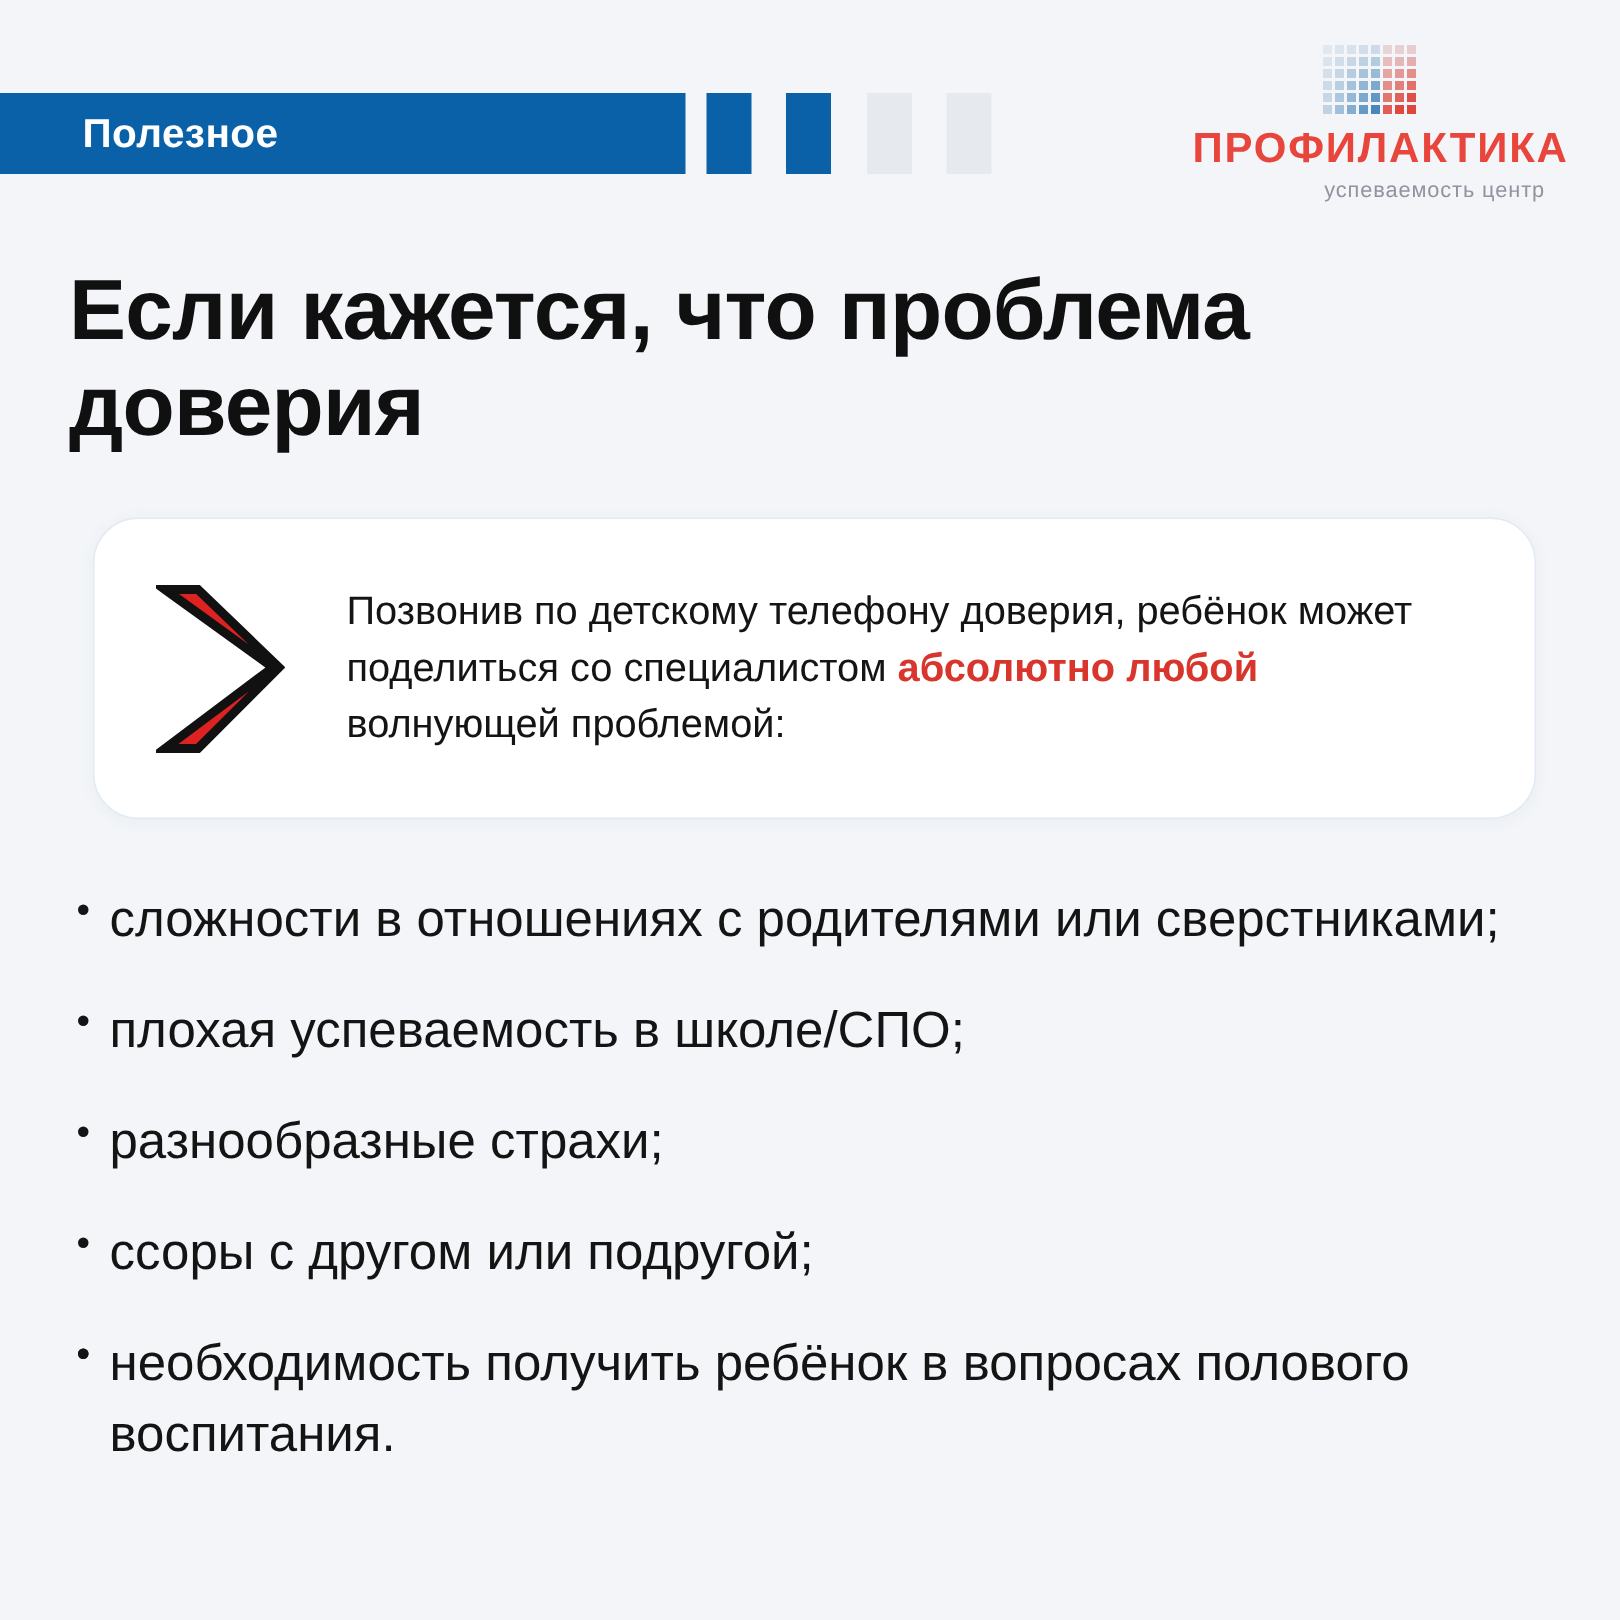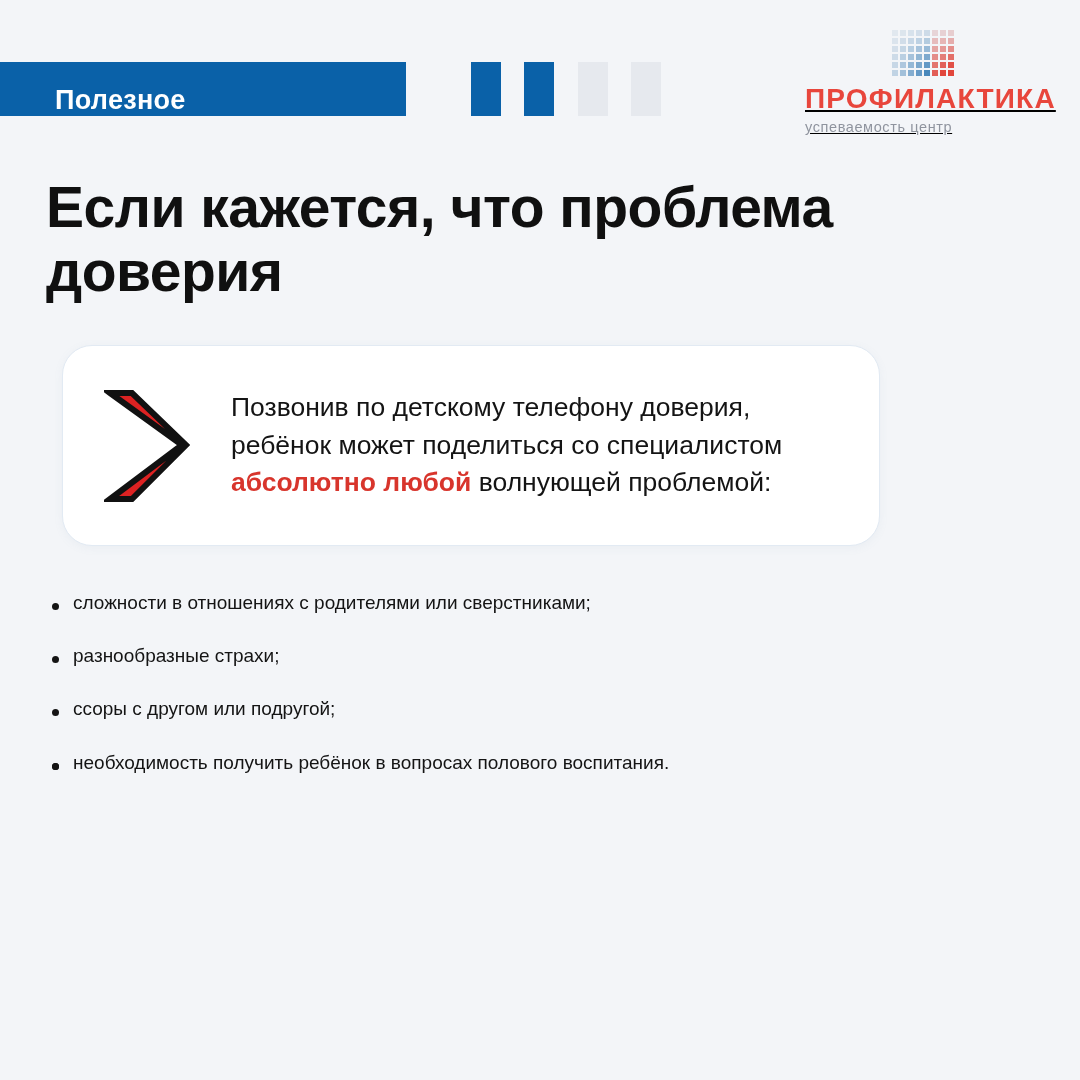--- a/index.html
+++ b/index.html
@@ -22,25 +22,25 @@
     position: absolute;
     top: 0; left: 0;
     width: 1080px;
     height: 160px;
   }
 
   .ribbon {
     position: absolute;
     left: 0;
     top: 62px;
-    width: 406px;
+    width: 457px;
     height: 54px;
     background: #0a61a8;
     display: flex;
-    align-items: flex-end;
+    align-items: center;
   }
 
   .ribbon-label {
     color: #ffffff;
     font-size: 27px;
     font-weight: bold;
     letter-spacing: 0.3px;
     padding-left: 55px;
     white-space: nowrap;
   }
@@ -54,25 +54,24 @@
   .dash.blue { background: #0a61a8; }
   .dash.grey { background: #e6e9ee; }
   .dash.d1 { left: 471px; }
   .dash.d2 { left: 524px; }
   .dash.d3 { left: 578px; }
   .dash.d4 { left: 631px; }
 
   
   .logo {
     position: absolute;
-    right: 40px;
+    right: 50px;
     top: 30px;
     width: 235px;
-    text-align: left;
-    text-decoration: underline;
+    text-align: right;
   }
 
   .logo-mark {
     display: grid;
     grid-template-columns: repeat(8, 6px);
     grid-template-rows: repeat(6, 6px);
     gap: 2px;
     justify-content: center;
     margin: 0 auto 9px auto;
     width: max-content;
@@ -107,21 +106,21 @@
     line-height: 1.12;
     color: #101010;
     letter-spacing: -0.5px;
   }
 
   
   .callout {
     position: absolute;
     left: 62px;
     top: 345px;
-    width: 818px;
+    width: 962px;
     height: 201px;
     background: #ffffff;
     border: 1px solid #e2eaf3;
     border-radius: 30px;
     box-shadow: 0 2px 10px rgba(120,140,170,0.07);
     display: flex;
     align-items: center;
   }
 
   .chevron-wrap {
@@ -149,21 +148,21 @@
     left: 46px;
     top: 590px;
     width: 990px;
     list-style: none;
   }
 
   .bullets li {
     position: relative;
     padding-left: 27px;
     margin-bottom: 27px;
-    font-size: 19px;
+    font-size: 34px;
     line-height: 1.38;
     color: #141414;
   }
 
   .bullets li .dot {
     position: absolute;
     left: 6px;
     top: 13px;
     width: 7px;
     height: 7px;
@@ -253,17 +252,18 @@
   </div>
 
   <div class="callout-text">
     <span>Позвонив по детскому телефону доверия, ребёнок может поделиться со специалистом </span><span class="accent">абсолютно любой</span><span> волнующей проблемой:</span>
   </div>
 
 </div>
 
 <ul class="bullets" id="bullet-list">
     <li><span class="dot"></span><span>сложности в отношениях с родителями или сверстниками;</span></li>
+    <li><span class="dot"></span><span>плохая успеваемость в школе/СПО;</span></li>
     <li><span class="dot"></span><span>разнообразные страхи;</span></li>
     <li><span class="dot"></span><span>ссоры с другом или подругой;</span></li>
     <li><span class="dot"></span></li>
     <li><span class="dot"></span><span>необходимость получить ребёнок в вопросах полового воспитания.</span></li>
   </ul>
 
 </body></html>

